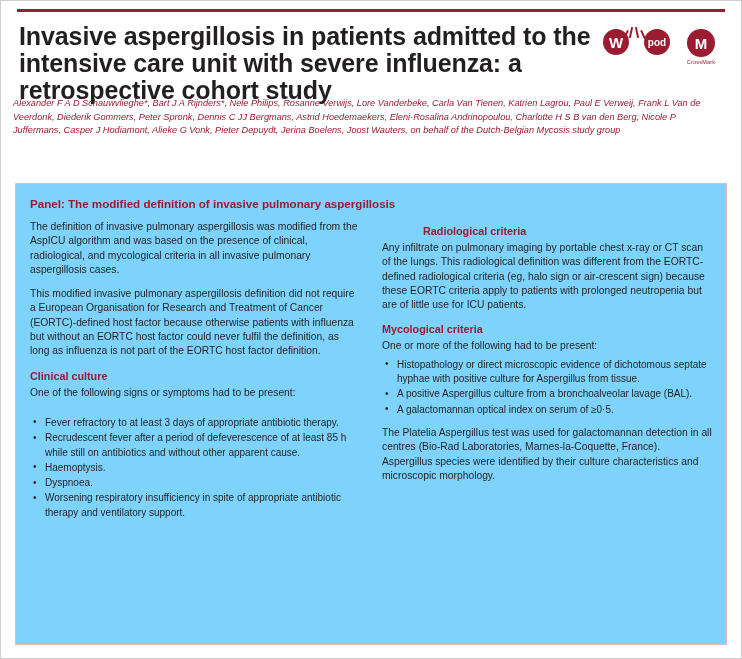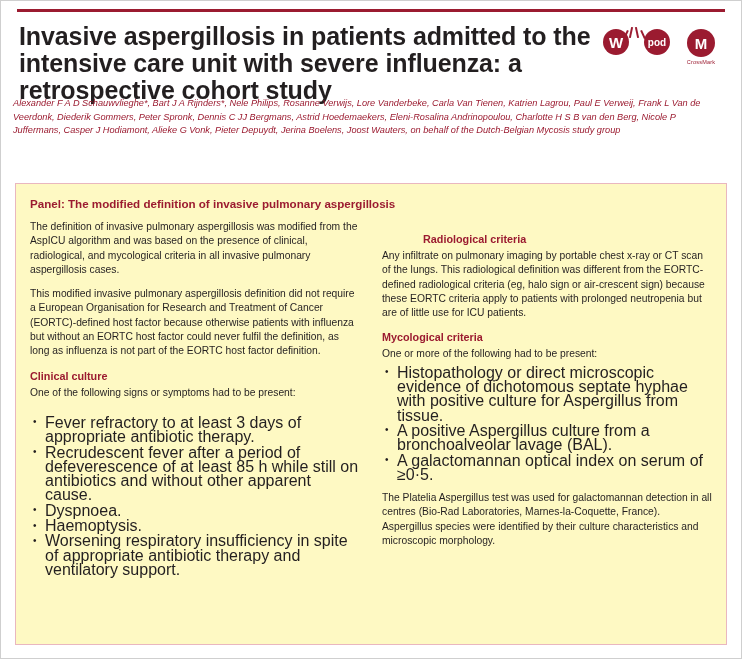--- a/index.html
+++ b/index.html
@@ -117,21 +117,21 @@
     color: #9b1b30;
     font-style: italic;
   }
   .panel {
     position: absolute;
     top: 182px;
     left: 14px;
     width: 712px;
     height: 462px;
     box-sizing: border-box;
-    background: #fef9c3;
+    background: #7dd3fc;
     border: 1px solid #e9b7bf;
     padding: 10px 14px 10px 14px;
   }
   .panel-title {
     font-size: 11.6px;
     font-weight: bold;
     color: #9b1b30;
     margin: 2px 0 9px 0;
     line-height: 15px;
   }
@@ -157,21 +157,21 @@
     color: #9b1b30;
     margin: 4px 0 3px 0;
     line-height: 14px;
   }
   ul.bullets {
     list-style: none;
     margin: 0 0 9px 0;
     padding: 0;
   }
   ul.bullets li {
-    font-size: 16px;
+    font-size: 10px;
     line-height: 14.3px;
     position: relative;
     padding-left: 15px;
     margin-bottom: 1px;
   }
   ul.bullets li::before {
     content: "\2022";
     position: absolute;
     left: 3px;
     top: -0.5px;
@@ -215,28 +215,28 @@
 
       <div class="col">
         <p class="body">The definition of invasive pulmonary aspergillosis was modified from the AspICU algorithm and was based on the presence of clinical, radiological, and mycological criteria in all invasive pulmonary aspergillosis cases.</p>
         <p class="body">This modified invasive pulmonary aspergillosis definition did not require a European Organisation for Research and Treatment of Cancer (EORTC)-defined host factor because otherwise patients with influenza but without an EORTC host factor could never fulfil the definition, as long as influenza is not part of the EORTC host factor definition.</p>
 
         <h3 class="sub">Clinical culture</h3>
         <p class="body" style="margin-bottom:16px;">One of the following signs or symptoms had to be present:</p>
         <ul class="bullets">
           <li>Fever refractory to at least 3 days of appropriate antibiotic therapy.</li>
           <li>Recrudescent fever after a period of defeverescence of at least 85 h while still on antibiotics and without other apparent cause.</li>
+          <li>Haemoptysis.</li>
           <li>Dyspnoea.</li>
-          <li>Haemoptysis.</li>
           <li>Worsening respiratory insufficiency in spite of appropriate antibiotic therapy and ventilatory support.</li>
         </ul>
       </div>
 
       <div class="col">
-        <h3 class="sub" style="margin-top:12px;padding-left:41px;">Radiological criteria</h3>
+        <h3 class="sub" style="margin-top:4px;padding-left:41px;">Radiological criteria</h3>
         <p class="body">Any infiltrate on pulmonary imaging by portable chest x-ray or CT scan of the lungs. This radiological definition was different from the EORTC-defined radiological criteria (eg, halo sign or air-crescent sign) because these EORTC criteria apply to patients with prolonged neutropenia but are of little use for ICU patients.</p>
 
         <h3 class="sub">Mycological criteria</h3>
         <p class="body" style="margin-bottom:4px;">One or more of the following had to be present:</p>
         <ul class="bullets">
           <li>Histopathology or direct microscopic evidence of dichotomous septate hyphae with positive culture for Aspergillus from tissue.</li>
           <li>A positive Aspergillus culture from a bronchoalveolar lavage (BAL).</li>
           <li>A galactomannan optical index on serum of ≥0·5.</li>
         </ul>
 

